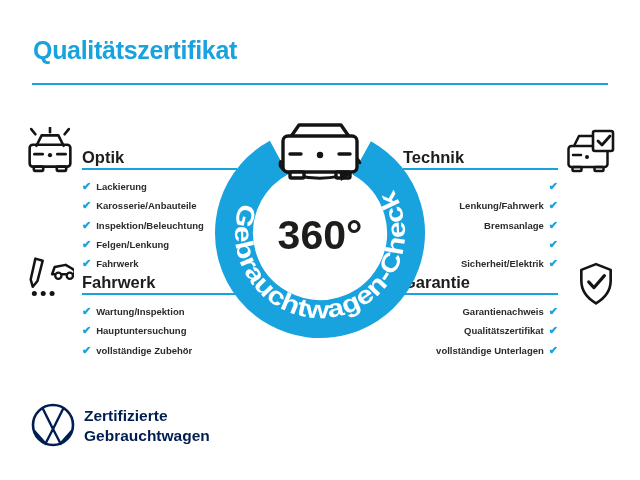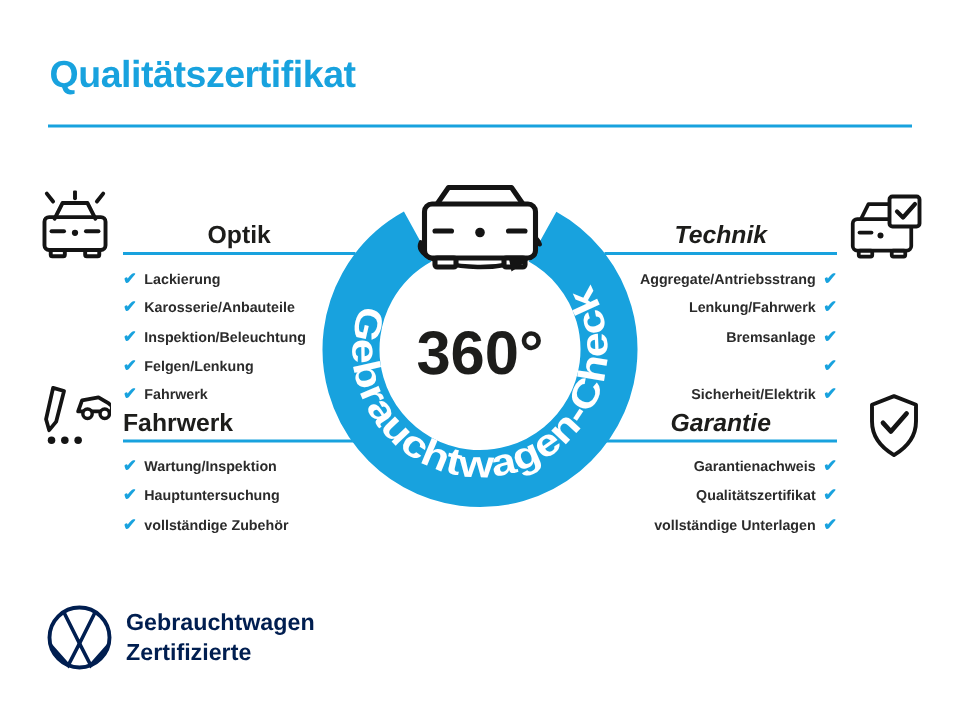--- a/index.html
+++ b/index.html
@@ -21,23 +21,23 @@
   .section h2{
     margin:0;font-size:16.5px;font-weight:bold;color:#1D1D1B;line-height:22px;
   }
   .section .rule{height:2px;background:#18A2DE;width:100%;}
   .section .items{padding-top:7px;}
   .item{
     display:flex;align-items:center;gap:5px;height:19.3px;
     font-size:9.5px;font-weight:bold;color:#2B2B2B;white-space:nowrap;
   }
   .chk{color:#18A2DE;font-size:11px;line-height:1;}
-  .right-side h2{text-align:center;font-style:italic;}
+  .right-side h2{text-align:left;}
   .right-side .item{justify-content:flex-end;}
-  #sec-optik{left:82px;top:146px;text-align:center;}
+  #sec-optik{left:82px;top:146px;}
   #sec-technik{left:403px;top:146px;}
   #sec-wartung{left:82px;top:271px;}
   #sec-garantie{left:403px;top:271px;}
   
   .icon-box{position:absolute;}
   #icon-optik{left:26px;top:127px;}
   #icon-wartung{left:26px;top:256px;}
   #icon-technik{left:566px;top:129px;}
   #icon-garantie{left:577px;top:262px;}
   
@@ -80,21 +80,20 @@
         <span>Fahrwerk</span>
       </div>
   </div>
 </div>
 
 <div class="section right-side" id="sec-technik">
   <h2>Technik</h2>
   <div class="rule"></div>
   <div class="items">
     <div class="item">
-        <span>Aggregate/Antriebsstrang</span>
         <span class="chk">✔</span>
       </div>
     <div class="item">
         <span>Lenkung/Fahrwerk</span>
         <span class="chk">✔</span>
       </div>
     <div class="item">
         <span>Bremsanlage</span>
         <span class="chk">✔</span>
       </div>
@@ -218,15 +217,15 @@
   <circle cx="125" cy="47" r="3.2" fill="#141414"></circle>
   <path d="M157 65.6 L146 73 L144 63 Z" fill="#141414"></path>
 </svg>
 
 <svg class="abs" id="footer-logo" width="44" height="44" viewBox="0 0 44 44" fill="none">
   <circle cx="22" cy="22" r="20" stroke="#001E50" stroke-width="2.6"></circle>
   <path d="M11.5 5 L22 26 L32.5 5" stroke="#001E50" stroke-width="2.4" stroke-linejoin="miter"></path>
   <path d="M2.7 27.2 L14.5 40.5 L22 26 L29.5 40.5 L41.3 27.2" stroke="#001E50" stroke-width="2.4" stroke-linejoin="miter"></path>
 </svg>
 <div class="abs footer-text">
+  <div>Zertifizierte</div>
   <div>Gebrauchtwagen</div>
-  <div>Zertifizierte</div>
 </div>
 
 </body></html>

